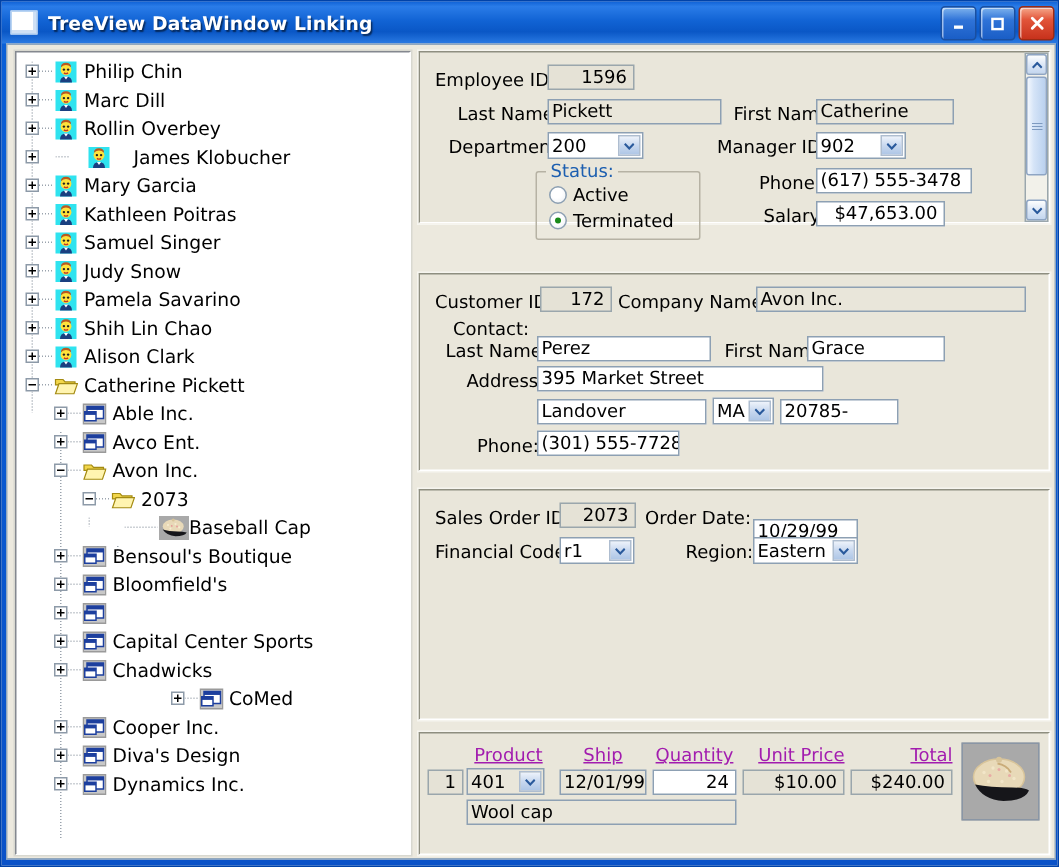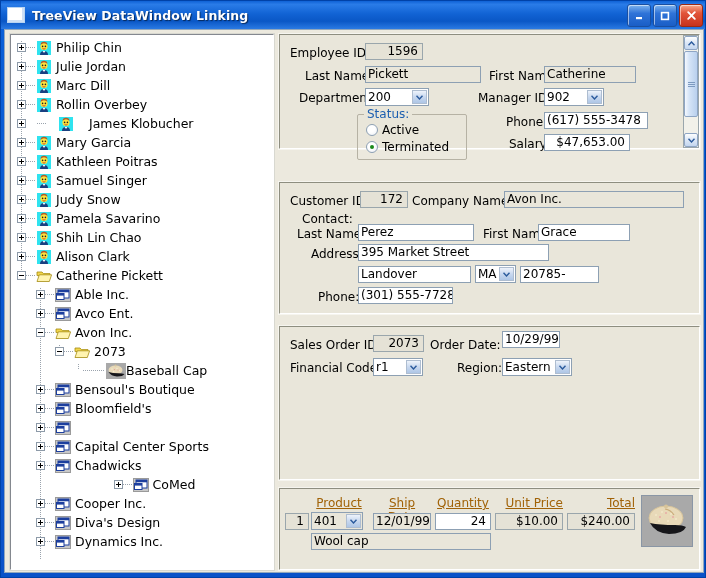--- a/index.html
+++ b/index.html
@@ -111,21 +111,21 @@
     width:12px;height:12px;border-radius:50%;box-sizing:border-box;margin-right:4px;
     border:1px solid #8da0b3;background:radial-gradient(circle at 40% 35%,#fff 40%,#e9edf3 100%);
     position:relative;flex:0 0 auto;
   }
   .radio.on .dot::after{
     content:"";position:absolute;left:3px;top:3px;width:4px;height:4px;border-radius:50%;
     background:#1a8a1a;
   }
 
   
-  .colhdr{position:absolute;font-size:12px;color:#a16207;text-decoration:underline;text-align:right;}
+  .colhdr{position:absolute;font-size:12px;color:#a21caf;text-decoration:underline;text-align:right;}
 
   
   .vscroll{
     position:absolute;width:16px;box-sizing:border-box;
     background:#f2f1ea;border:1px solid #9aa6ac;
   }
   .sb-btn{
     position:absolute;left:0;width:14px;height:14px;box-sizing:border-box;
     background:linear-gradient(180deg,#fdfefe 0%,#dfe9f7 45%,#c3d6ef 100%);
     border:1px solid #8ea5c4;border-radius:2px;
@@ -186,35 +186,20 @@
                 <rect x="1" y="1" width="14" height="14" fill="#2fe3ef"></rect>
                 <path d="M4 15 q0-4 4-4 q4 0 4 4z" fill="#1a3f80"></path>
                 <circle cx="8" cy="6.5" r="3.6" fill="#ffe23a"></circle>
                 <path d="M4.6 4.8 q3.4-3 6.8 0 q0-3-3.4-3 q-3.4 0-3.4 3z" fill="#b85a22"></path>
                 <circle cx="6.6" cy="6.4" r=".8" fill="#222"></circle>
                 <circle cx="9.4" cy="6.4" r=".8" fill="#222"></circle>
                 <path d="M6.6 8.6 q1.4 1 2.8 0" fill="none" stroke="#c0392b" stroke-width=".9"></path>
                 <path d="M6.6 11 l1.4 2 l1.4-2" fill="#fff"></path>
               </svg></span>
             <span class="lbl">Philip  Chin</span>
-          </div>
-          <div class="tnode" style="padding-left: 6px;">
-            <span class="expander plus"></span>
-            <span class="dots" style="width: 9px; margin-left: 0px; margin-right: 1px;"></span>
-            <span class="ico"><svg width="16" height="16" viewBox="0 0 16 16">
-                <rect x="1" y="1" width="14" height="14" fill="#2fe3ef"></rect>
-                <path d="M4 15 q0-4 4-4 q4 0 4 4z" fill="#1a3f80"></path>
-                <circle cx="8" cy="6.5" r="3.6" fill="#ffe23a"></circle>
-                <path d="M4.6 4.8 q3.4-3 6.8 0 q0-3-3.4-3 q-3.4 0-3.4 3z" fill="#b85a22"></path>
-                <circle cx="6.6" cy="6.4" r=".8" fill="#222"></circle>
-                <circle cx="9.4" cy="6.4" r=".8" fill="#222"></circle>
-                <path d="M6.6 8.6 q1.4 1 2.8 0" fill="none" stroke="#c0392b" stroke-width=".9"></path>
-                <path d="M6.6 11 l1.4 2 l1.4-2" fill="#fff"></path>
-              </svg></span>
-            <span class="lbl">Julie  Jordan</span>
           </div>
           <div class="tnode" style="padding-left: 6px;">
             <span class="expander plus"></span>
             <span class="dots" style="width: 9px; margin-left: 0px; margin-right: 1px;"></span>
             <span class="ico"><svg width="16" height="16" viewBox="0 0 16 16">
                 <rect x="1" y="1" width="14" height="14" fill="#2fe3ef"></rect>
                 <path d="M4 15 q0-4 4-4 q4 0 4 4z" fill="#1a3f80"></path>
                 <circle cx="8" cy="6.5" r="3.6" fill="#ffe23a"></circle>
                 <path d="M4.6 4.8 q3.4-3 6.8 0 q0-3-3.4-3 q-3.4 0-3.4 3z" fill="#b85a22"></path>
                 <circle cx="6.6" cy="6.4" r=".8" fill="#222"></circle>
@@ -636,21 +621,21 @@
 
       <div class="lab" style="left:38px;top:107px;">Phone:</div>
       <div class="fld" style="left:78px;top:104px;width:95px;">(301) 555-7728</div>
     </div>
 
     <div class="panel" id="panel-order">
       <div class="lab" style="left:10px;top:11px;">Sales Order ID:</div>
       <div class="fld ro num" style="left:93px;top:8px;width:51px;">2073</div>
 
       <div class="lab" style="left:150px;top:11px;">Order Date:</div>
-      <div class="fld" style="left:222px;top:4px;width:58px;">10/29/99</div>
+      <div class="fld" style="left:222px;top:19px;width:70px;">10/29/99</div>
 
       <div class="lab" style="left:10px;top:34px;">Financial Code:</div>
       <div class="combo" style="left:93px;top:31px;width:50px;">
         <span>r1</span>
         <span class="arrowbox">
           <svg width="7" height="5" viewBox="0 0 7 5">
               <path d="M0.5 0.8 L3.5 4 L6.5 0.8" fill="none" stroke="#2a5a9c" stroke-width="1.4"></path>
             </svg>
         </span>
       </div>

